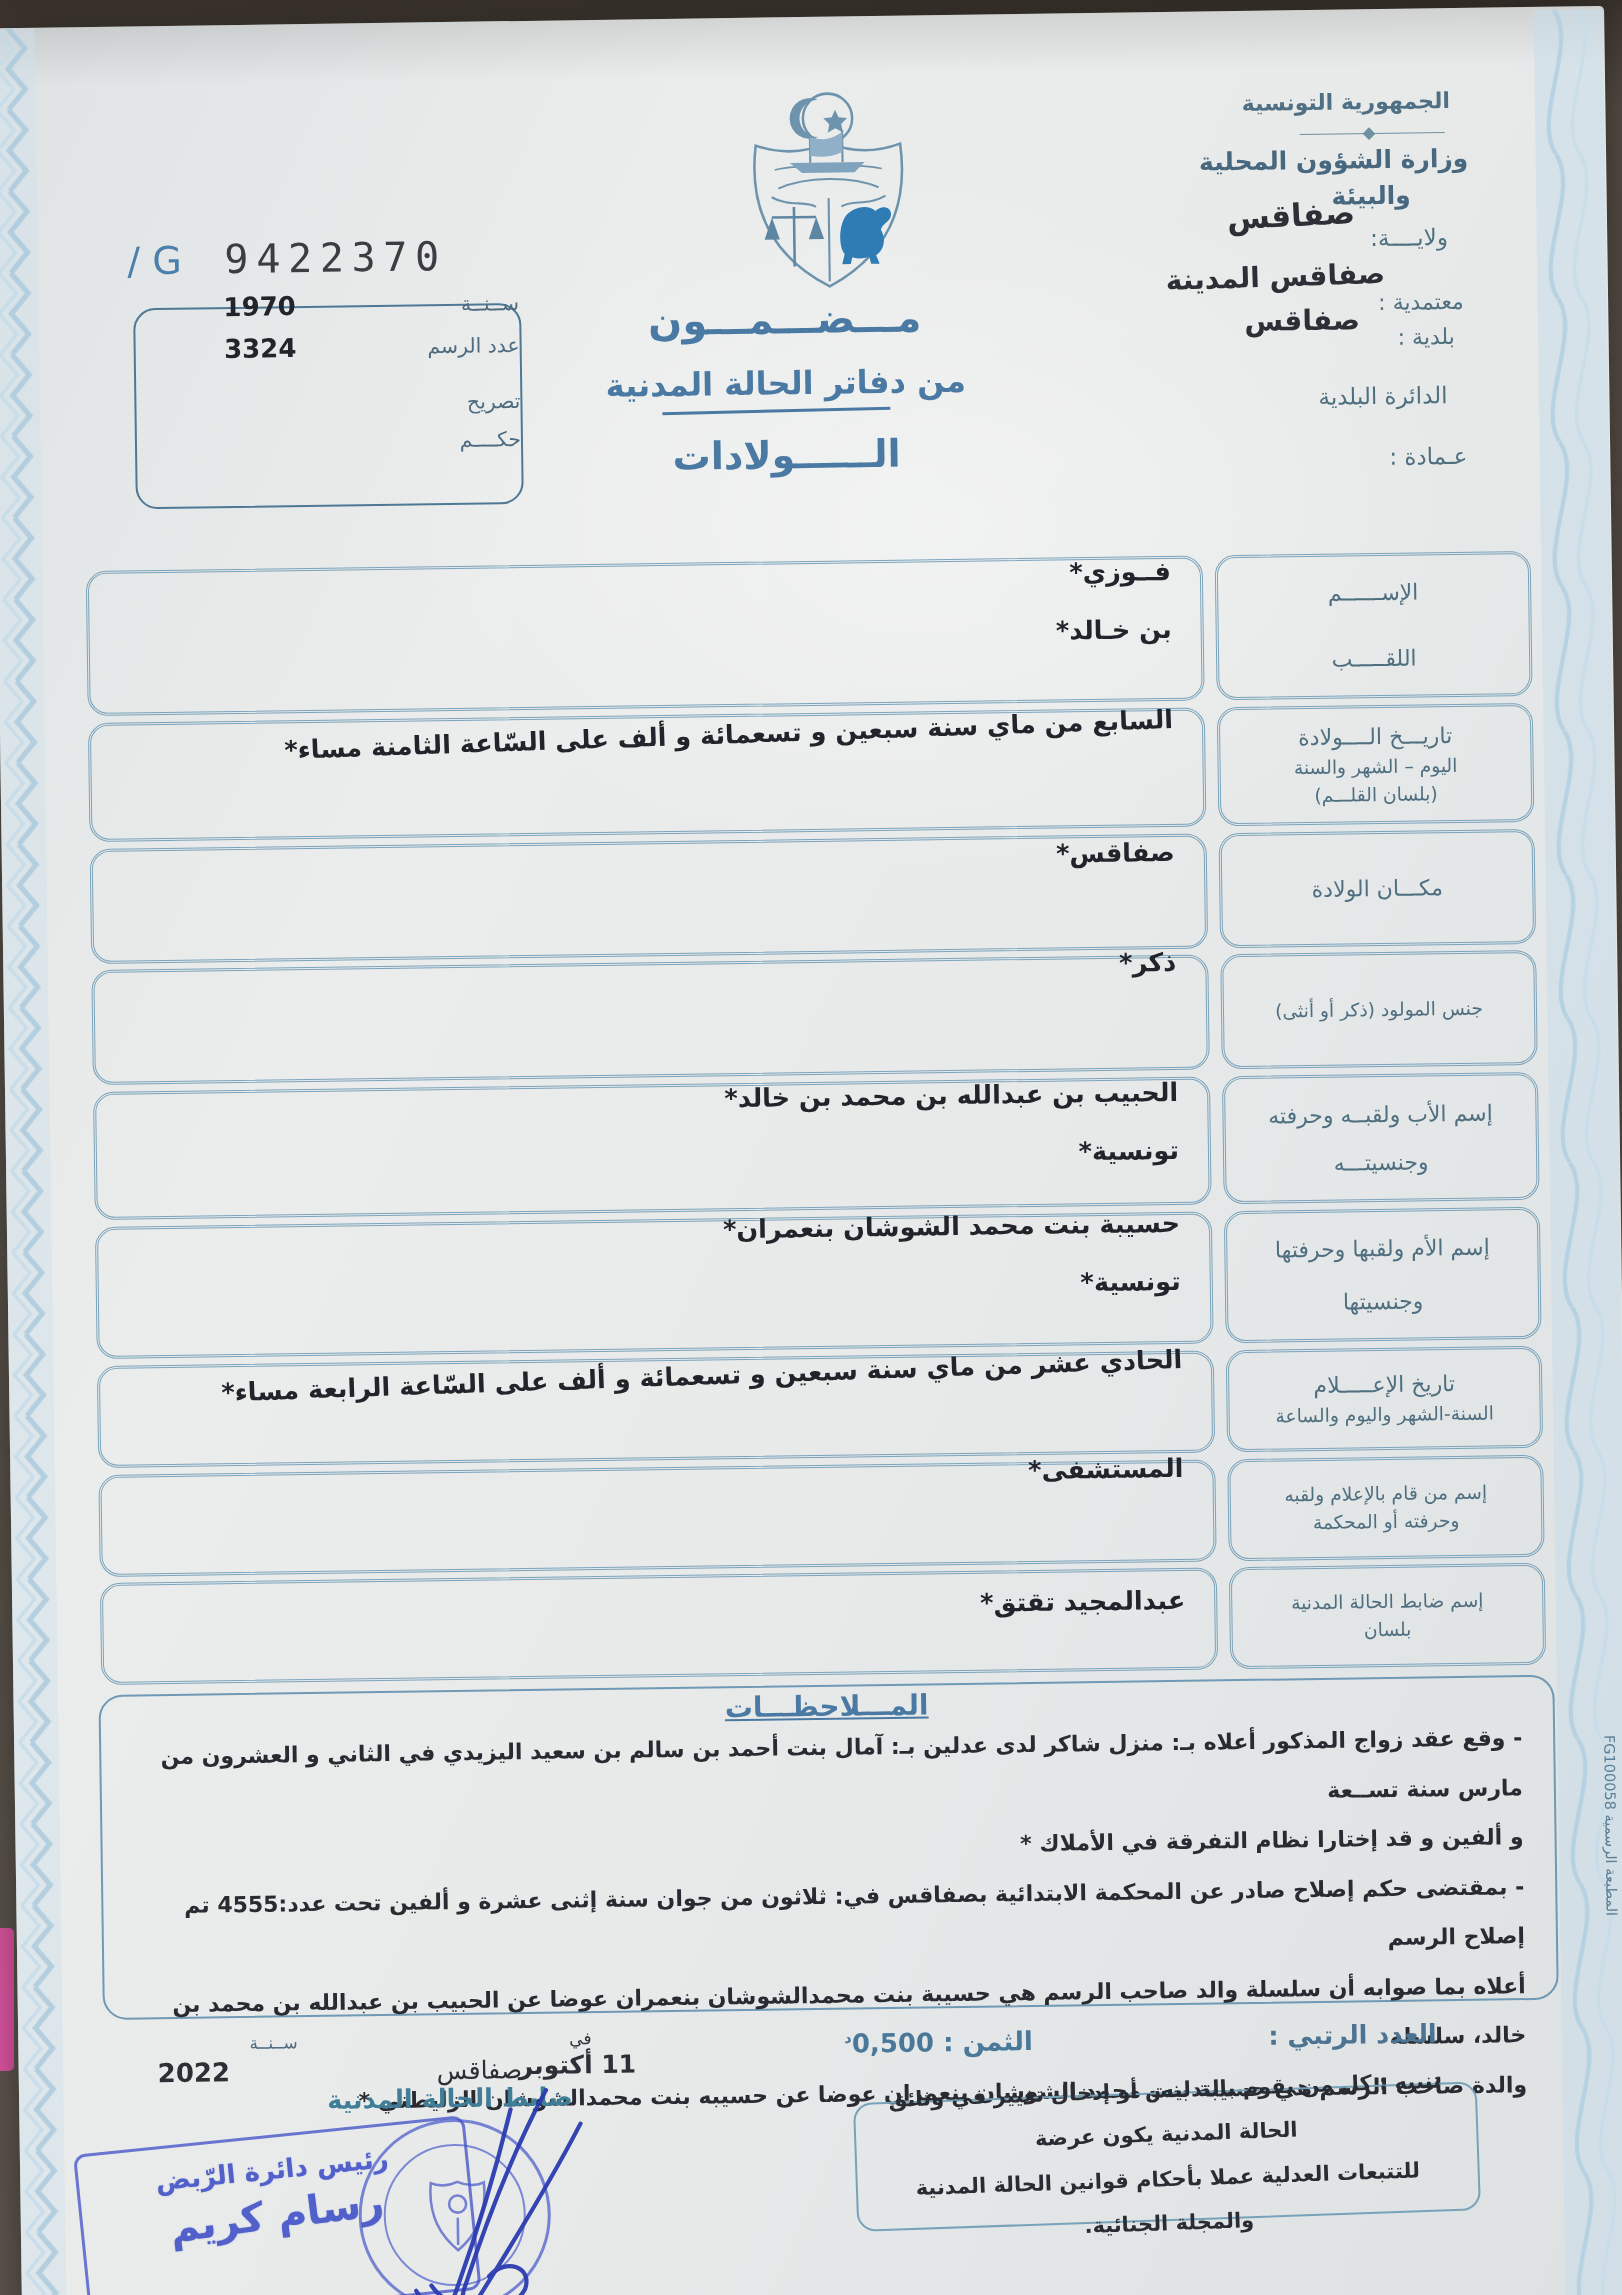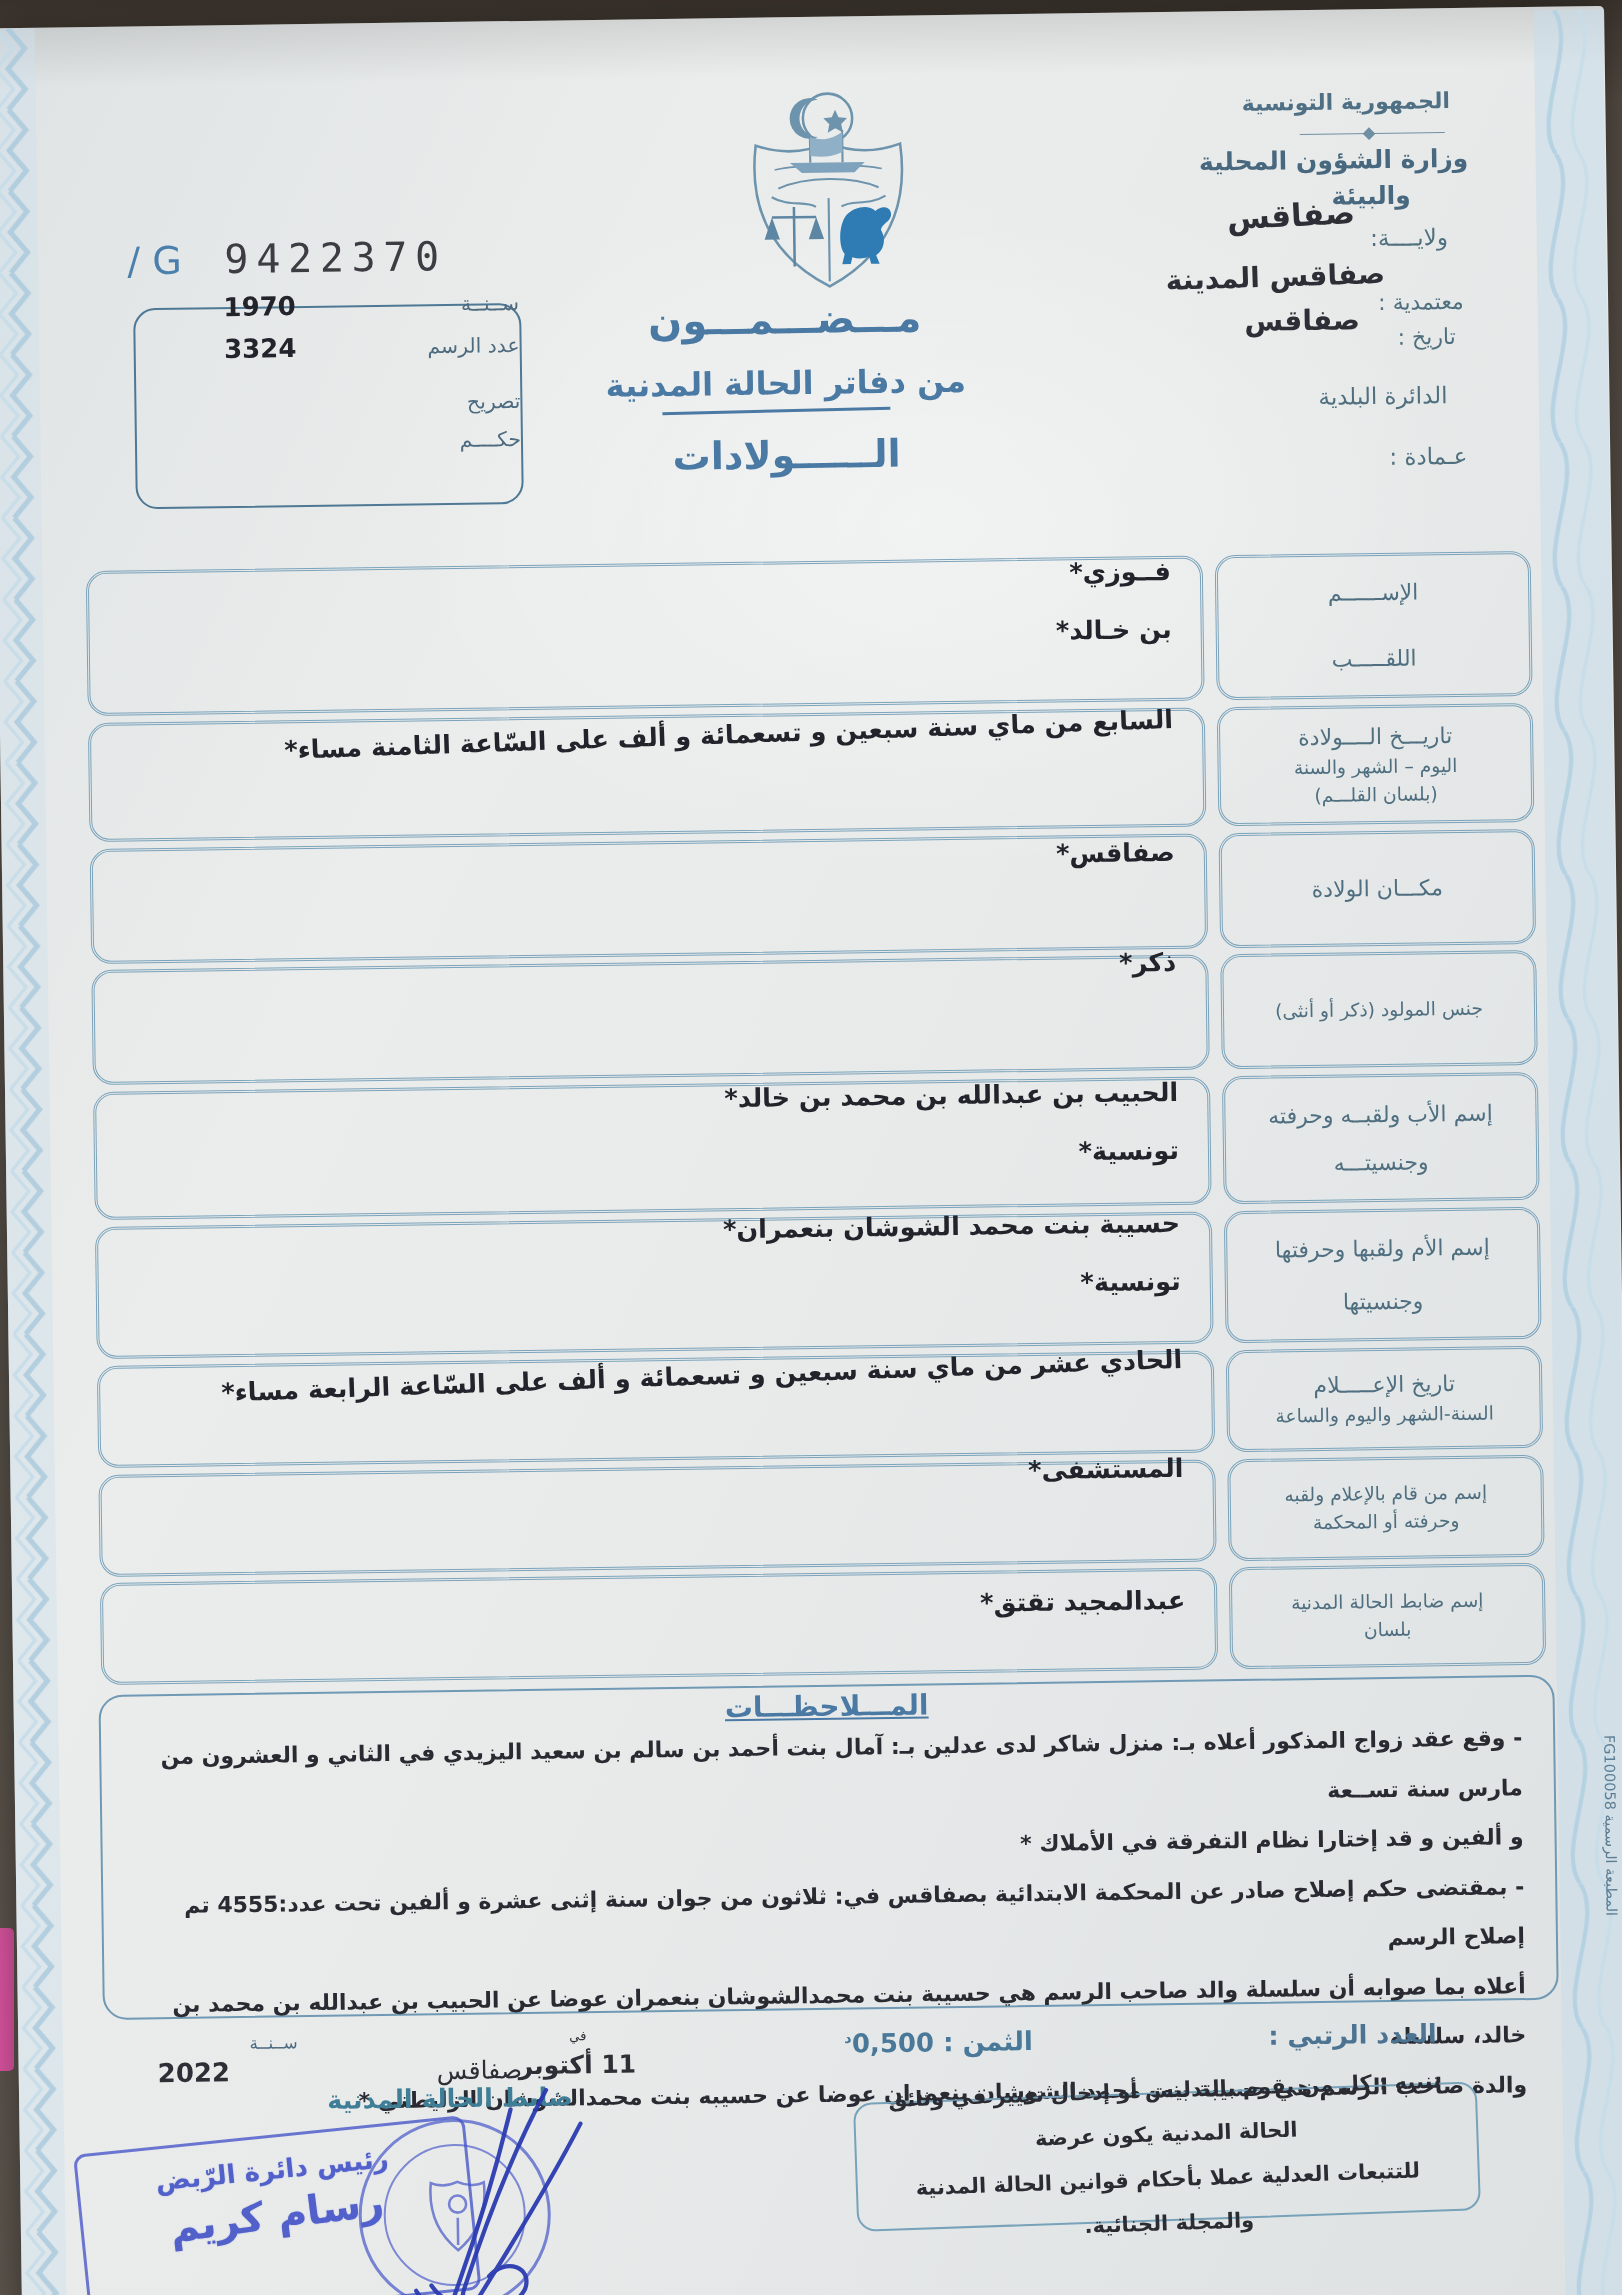--- a/index.html
+++ b/index.html
@@ -76,21 +76,21 @@
   
   .obs{left:85px;top:1668px;width:1456px;height:325px;border:2.6px solid #6f99b4;border-radius:24px;
        padding:5.1px 31px;box-sizing:border-box;}
   .obs-title{text-align:center;color:#4a79a3;font-size:28px;font-weight:bold;text-decoration:underline;margin-top:-1.7px;}
   .obs-line{font-size:22px;font-weight:bold;color:#2a2a32;line-height:2.25;text-align:right;}
   
   .ordinal{left:1250px;top:2010px;font-size:25.5px;font-weight:bold;color:#4c7391;}
   .price{left:826px;top:2012px;font-size:26px;font-weight:bold;color:#4a7899;}
   .price sup{font-size:14.5px;}
   .place{left:418px;top:2034px;font-size:25px;color:#2e2e36;}
-  .inword{left:551px;top:2008px;font-size:13px;color:#2e2e36;}
+  .inword{left:551px;top:2008px;font-size:17px;color:#2e2e36;}
   .dateday{left:500px;top:2030px;font-size:25px;font-weight:bold;color:#2e2e36;}
   .yearword{left:231px;top:2008px;font-size:17px;color:#4e6b80;}
   .yearval{left:139px;top:2032px;font-size:26px;font-weight:bold;color:#2e2e36;}
   .officer{left:308px;top:2061px;font-size:25.5px;font-weight:bold;color:#3f7e96;}
   
   .notice{left:835px;top:2080px;width:624px;height:129px;border:2.1px solid #78a2ba;border-radius:18.7px;
           transform:rotate(-1.2deg);display:flex;flex-direction:column;justify-content:center;
           text-align:center;font-size:21px;font-weight:bold;color:#2b2b33;line-height:2.1;box-sizing:border-box;padding:3.4px 15.3px;}
   
   .stamp-ink{color:#4656c8;text-shadow:0 0 1.7px rgba(70,86,200,.4);}
@@ -137,21 +137,21 @@
   <div class="abs hdr-divider">
       <i></i>
     </div>
   <div class="abs ministry1">وزارة الشؤون المحلية</div>
   <div class="abs ministry2">والبيئة</div>
   <div class="abs hand hw-wilaya">صفاقس</div>
   <div class="abs steel lbl-wilaya">ولايــــة:</div>
   <div class="abs hand hw-mutamadiya">صفاقس المدينة</div>
   <div class="abs steel lbl-mutamadiya">معتمدية :</div>
   <div class="abs hand hw-baladiya">صفاقس</div>
-  <div class="abs steel lbl-baladiya">تاريخ :</div>
+  <div class="abs steel lbl-baladiya">بلدية :</div>
   <div class="abs steel lbl-circle">الدائرة البلدية</div>
   <div class="abs steel lbl-imada">عـمادة :</div>
 
   <svg class="abs" style="left:745px;top:71px;" width="182" height="209" viewBox="0 0 214 246">
     <g stroke="#6e94ad" fill="none" stroke-width="3">
       <circle cx="107" cy="36" r="29"></circle>
       <path d="M96,14 a24,24 0 1 0 0,44 a19,19 0 1 1 0,-44" fill="#6e94ad" stroke="none"></path>
       <path d="M116,26 l4,9 10,1 -7,7 2,10 -9,-5 -9,5 2,-10 -7,-7 10,-1 z" fill="#6e94ad" stroke="none"></path>
       <path d="M107,64 C140,80 172,74 192,67 C199,122 190,190 107,234 C24,190 15,122 22,67 C42,74 74,80 107,64 Z"></path>
       <path d="M48,118 C80,104 134,104 166,118" stroke-width="2.5"></path>

